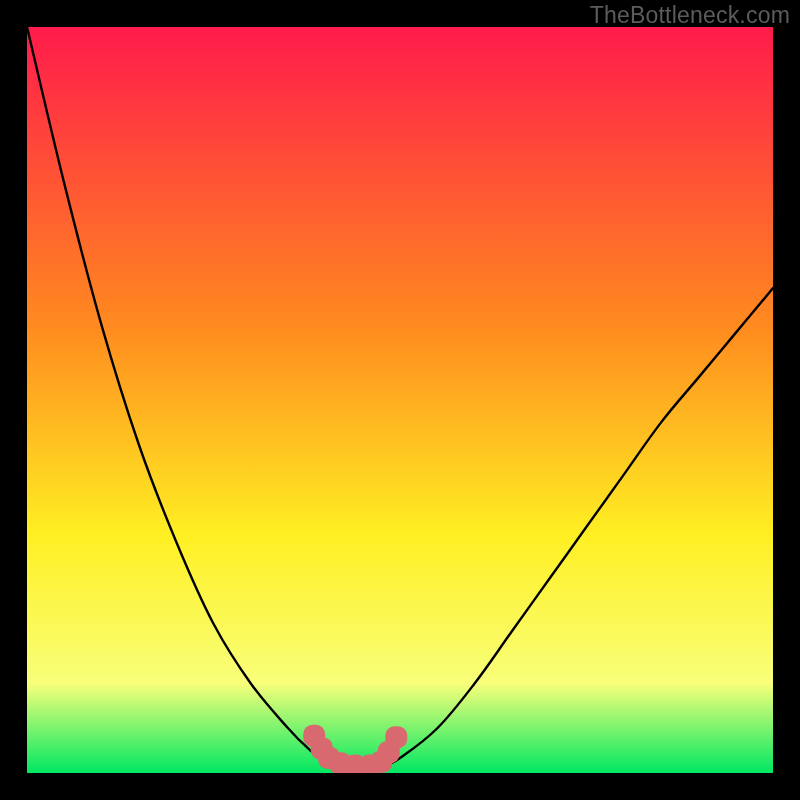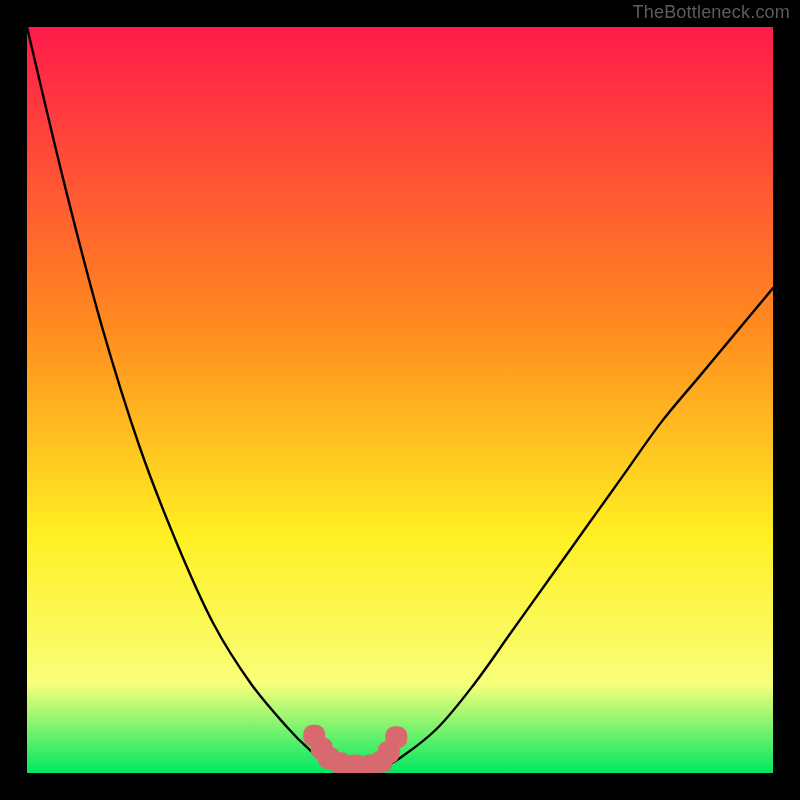--- a/index.html
+++ b/index.html
@@ -21,21 +21,21 @@
     left: 27px;
     top: 27px;
     width: 746px;
     height: 746px;
   }
   .watermark {
     position: absolute;
     top: 2px;
     right: 10px;
     color: #5c5c5c;
-    font-size: 18px;
+    font-size: 23px;
     font-weight: 400;
     letter-spacing: 0.2px;
   }
 </style>
 </head>
 <body>
 
 <div class="frame">
 
   <div class="watermark">TheBottleneck.com</div>

